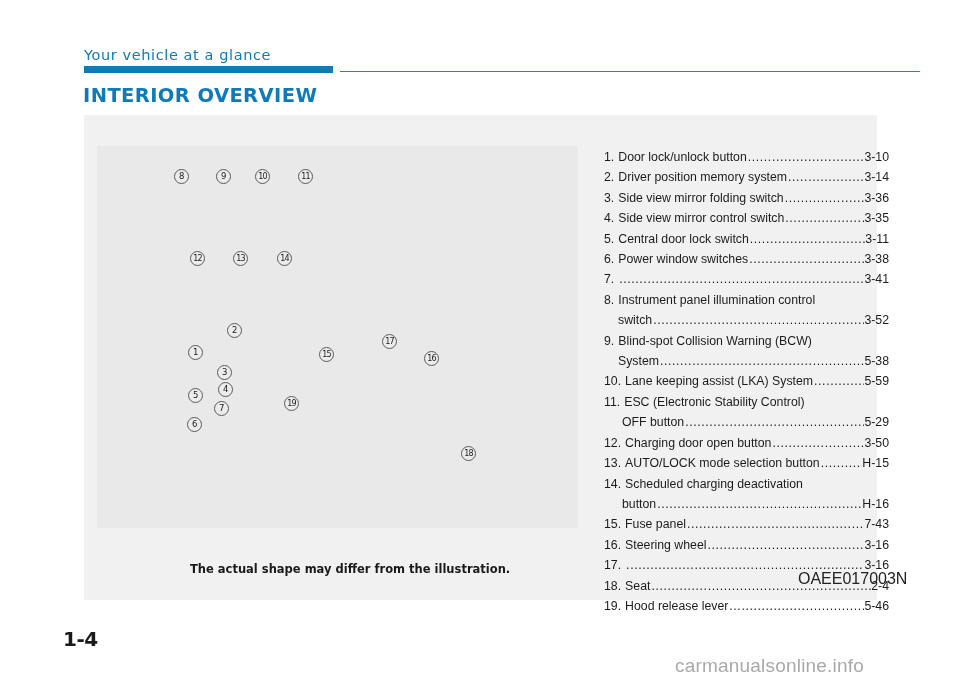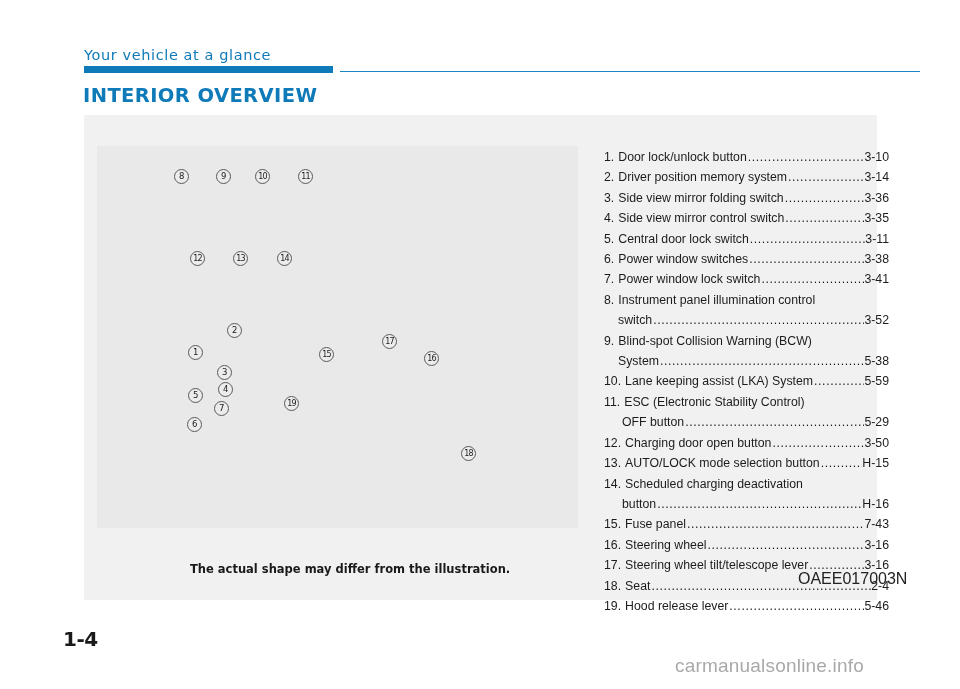--- a/index.html
+++ b/index.html
@@ -246,21 +246,20 @@
           <span class="pg">3-11</span>
         </div>
         <div class="legend-row">
           <span class="num">6.</span>
           <span class="txt">Power window switches </span>
           <span class="dots">..........................................................................................</span>
           <span class="pg">3-38</span>
         </div>
         <div class="legend-row">
           <span class="num">7.</span>
-          <span class="txt">Power window lock switch</span>
           <span class="dots">..........................................................................................</span>
           <span class="pg">3-41</span>
         </div>
         <div class="legend-row noline">
           <span class="num">8.</span>
           <span class="txt">Instrument panel illumination control</span>
         </div>
         <div class="legend-row cont">
           <span class="txt">switch </span>
           <span class="dots">..........................................................................................</span>
@@ -318,21 +317,20 @@
           <span class="pg">7-43</span>
         </div>
         <div class="legend-row">
           <span class="num">16.</span>
           <span class="txt">Steering wheel </span>
           <span class="dots">..........................................................................................</span>
           <span class="pg">3-16</span>
         </div>
         <div class="legend-row">
           <span class="num">17.</span>
-          <span class="txt">Steering wheel tilt/telescope lever </span>
           <span class="dots">..........................................................................................</span>
           <span class="pg">3-16</span>
         </div>
         <div class="legend-row">
           <span class="num">18.</span>
           <span class="txt">Seat</span>
           <span class="dots">..........................................................................................</span>
           <span class="pg">2-4</span>
         </div>
         <div class="legend-row">

